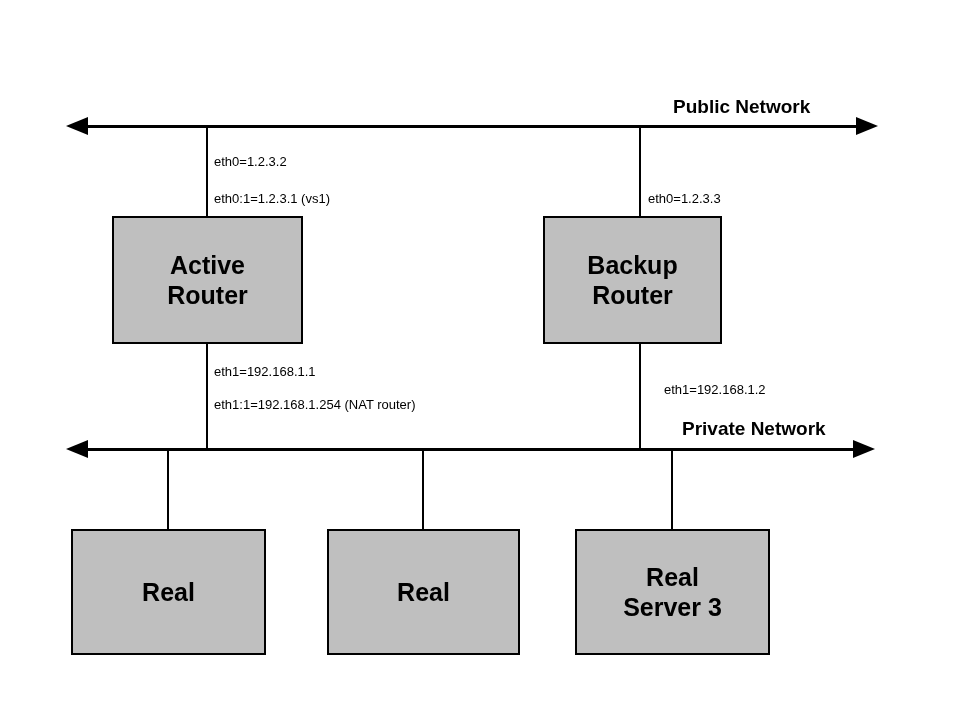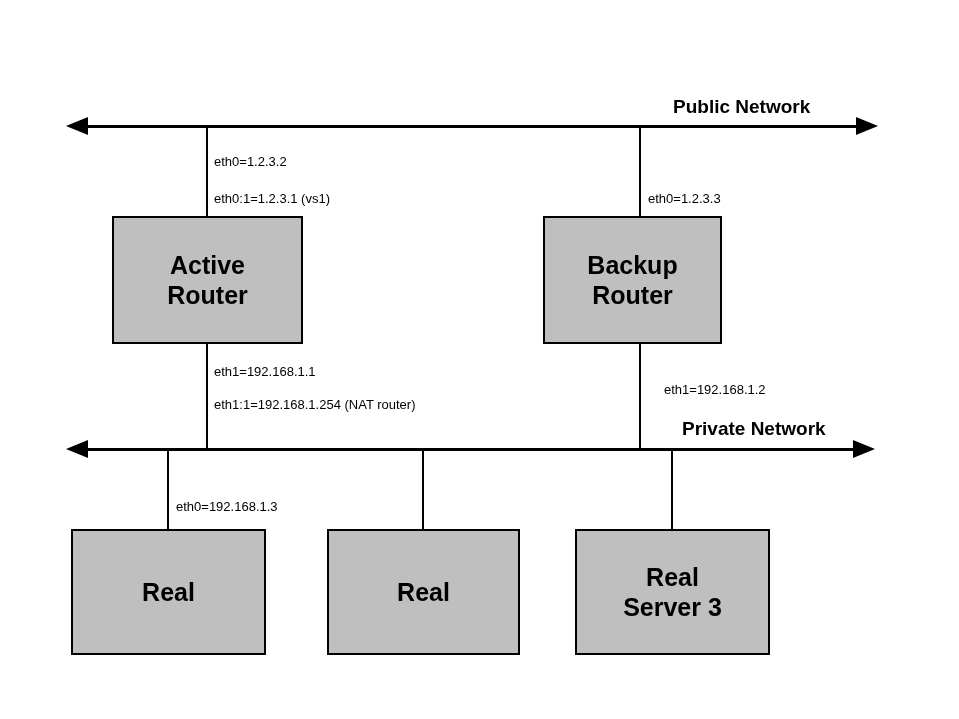--- a/index.html
+++ b/index.html
@@ -116,21 +116,20 @@
   <div class="bus-label" style="left:682px; top:418px;">Private Network</div>
 
   <div class="bus" style="left:84px; top:448px; width:775px;"></div>
   <div class="arrow-left" style="left:66px; top:440px;"></div>
   <div class="arrow-right" style="left:853px; top:440px;"></div>
 
   <div class="vline" style="left:167px; top:448px; height:81px;"></div>
   <div class="vline" style="left:422px; top:448px; height:81px;"></div>
   <div class="vline" style="left:671px; top:448px; height:81px;"></div>
 
-  <div class="if-label" style="left:176px; top:492px;">eth0=192.168.1.3</div>
 
   <div class="node-box" style="left:71px; top:529px; width:195px; height:126px;">
     <span class="node-line">Real</span>
   </div>
 
   <div class="node-box" style="left:327px; top:529px; width:193px; height:126px;">
     <span class="node-line">Real</span>
   </div>
 
   <div class="node-box" style="left:575px; top:529px; width:195px; height:126px;">

